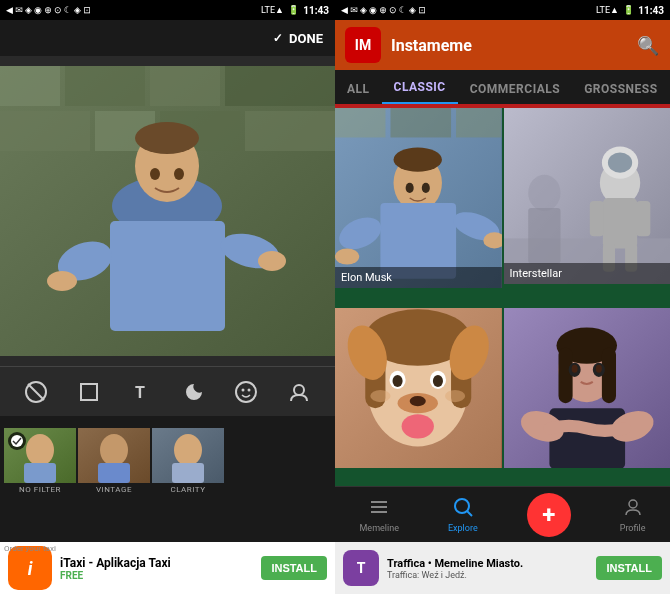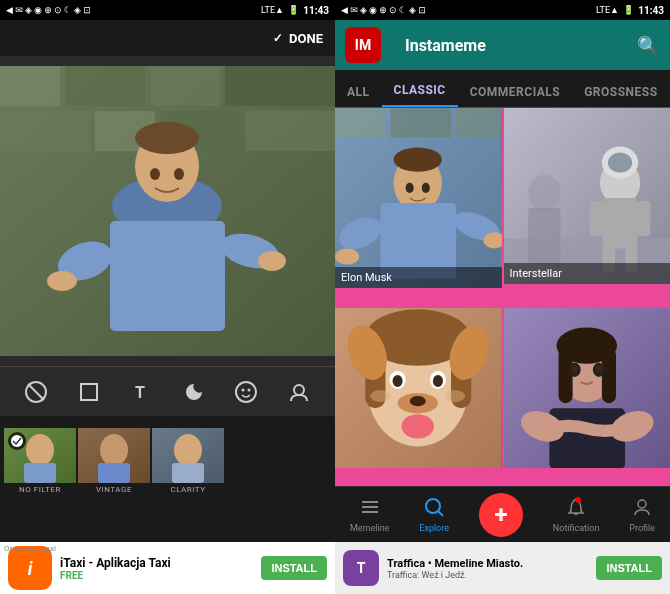--- a/index.html
+++ b/index.html
@@ -204,25 +204,25 @@
       height: 20px;
       background: #000;
       display: flex;
       align-items: center;
       justify-content: space-between;
       padding: 0 6px;
     }
 
     .top-bar-right {
       height: 50px;
-      background: #0f766e;
+      background: #c2410c;
       display: flex;
       align-items: center;
       padding: 0 10px;
-      gap: 24px;
+      gap: 10px;
     }
 
     .app-logo-box {
       width: 36px;
       height: 36px;
       background: #cc0000;
       border-radius: 6px;
       display: flex;
       align-items: center;
       justify-content: center;
@@ -241,21 +241,21 @@
     .search-icon-right {
       color: #fff;
       font-size: 18px;
     }
 
     .category-tabs {
       height: 38px;
       background: #1a1a1a;
       display: flex;
       align-items: flex-end;
-      border-bottom: 1px solid #b91c1c;
+      border-bottom: 4px solid #b91c1c;
       overflow: hidden;
     }
 
     .cat-tab {
       padding: 8px 12px;
       color: #888;
       font-size: 12px;
       font-weight: bold;
       letter-spacing: 0.5px;
       cursor: pointer;
@@ -268,21 +268,21 @@
       border-bottom: 2px solid #2196F3;
     }
 
     .meme-grid {
       flex: 1;
       display: grid;
       grid-template-columns: 1fr 1fr;
       grid-template-rows: auto auto;
       gap: 2px;
       overflow: hidden;
-      background: #ec4899;
+      background: #14532d;
     }
 
     .meme-cell {
       position: relative;
       overflow: hidden;
       background: #333;
     }
 
     .meme-caption {
       position: absolute;
@@ -775,30 +775,20 @@
       <span class="nav-label active">Explore</span>
     </div>
     <div class="nav-item">
       <div class="nav-plus-btn">
         <span style="line-height:1;">+</span>
       </div>
     </div>
     <div class="nav-item">
       <span class="nav-icon">
         <svg width="20" height="20" viewBox="0 0 20 20">
-            <path d="M10,2 C10,2 5,5 5,11 L5,14 L3,16 L17,16 L15,14 L15,11 C15,5 10,2 10,2Z" stroke="#888" stroke-width="1.5" fill="none"></path>
-            <line x1="8" y1="17" x2="12" y2="17" stroke="#888" stroke-width="1.5"></line>
-            <circle cx="12" cy="3" r="3" fill="#f00"></circle>
-          </svg>
-      </span>
-      <span class="nav-label">Notification</span>
-    </div>
-    <div class="nav-item">
-      <span class="nav-icon">
-        <svg width="20" height="20" viewBox="0 0 20 20">
             <circle cx="10" cy="7" r="4" stroke="#888" stroke-width="1.5" fill="none"></circle>
             <path d="M3,18 Q3,13 10,13 Q17,13 17,18" stroke="#888" stroke-width="1.5" fill="none"></path>
           </svg>
       </span>
       <span class="nav-label">Profile</span>
     </div>
   </div>
 
   <div class="ad-bar-right">
     <div class="ad-icon-right">

